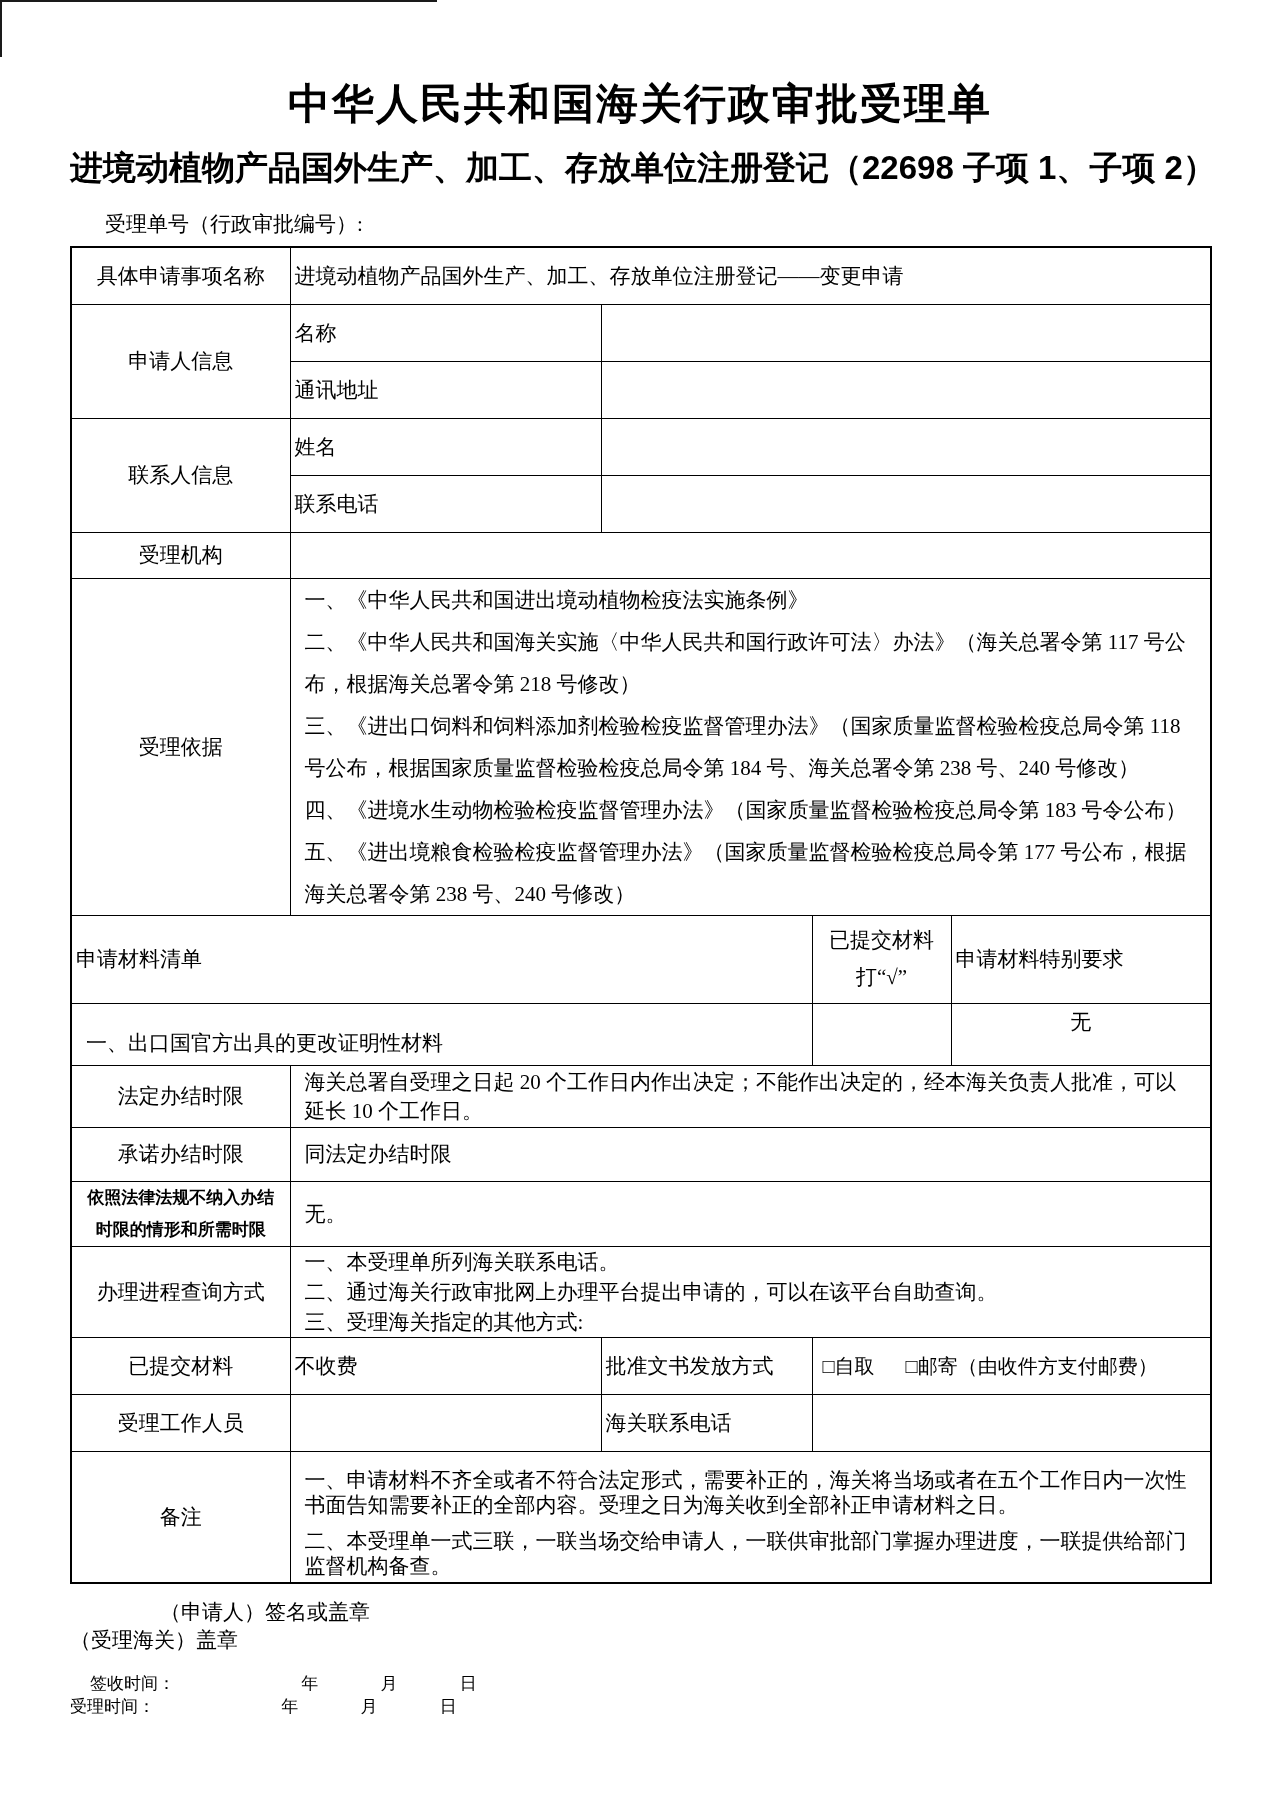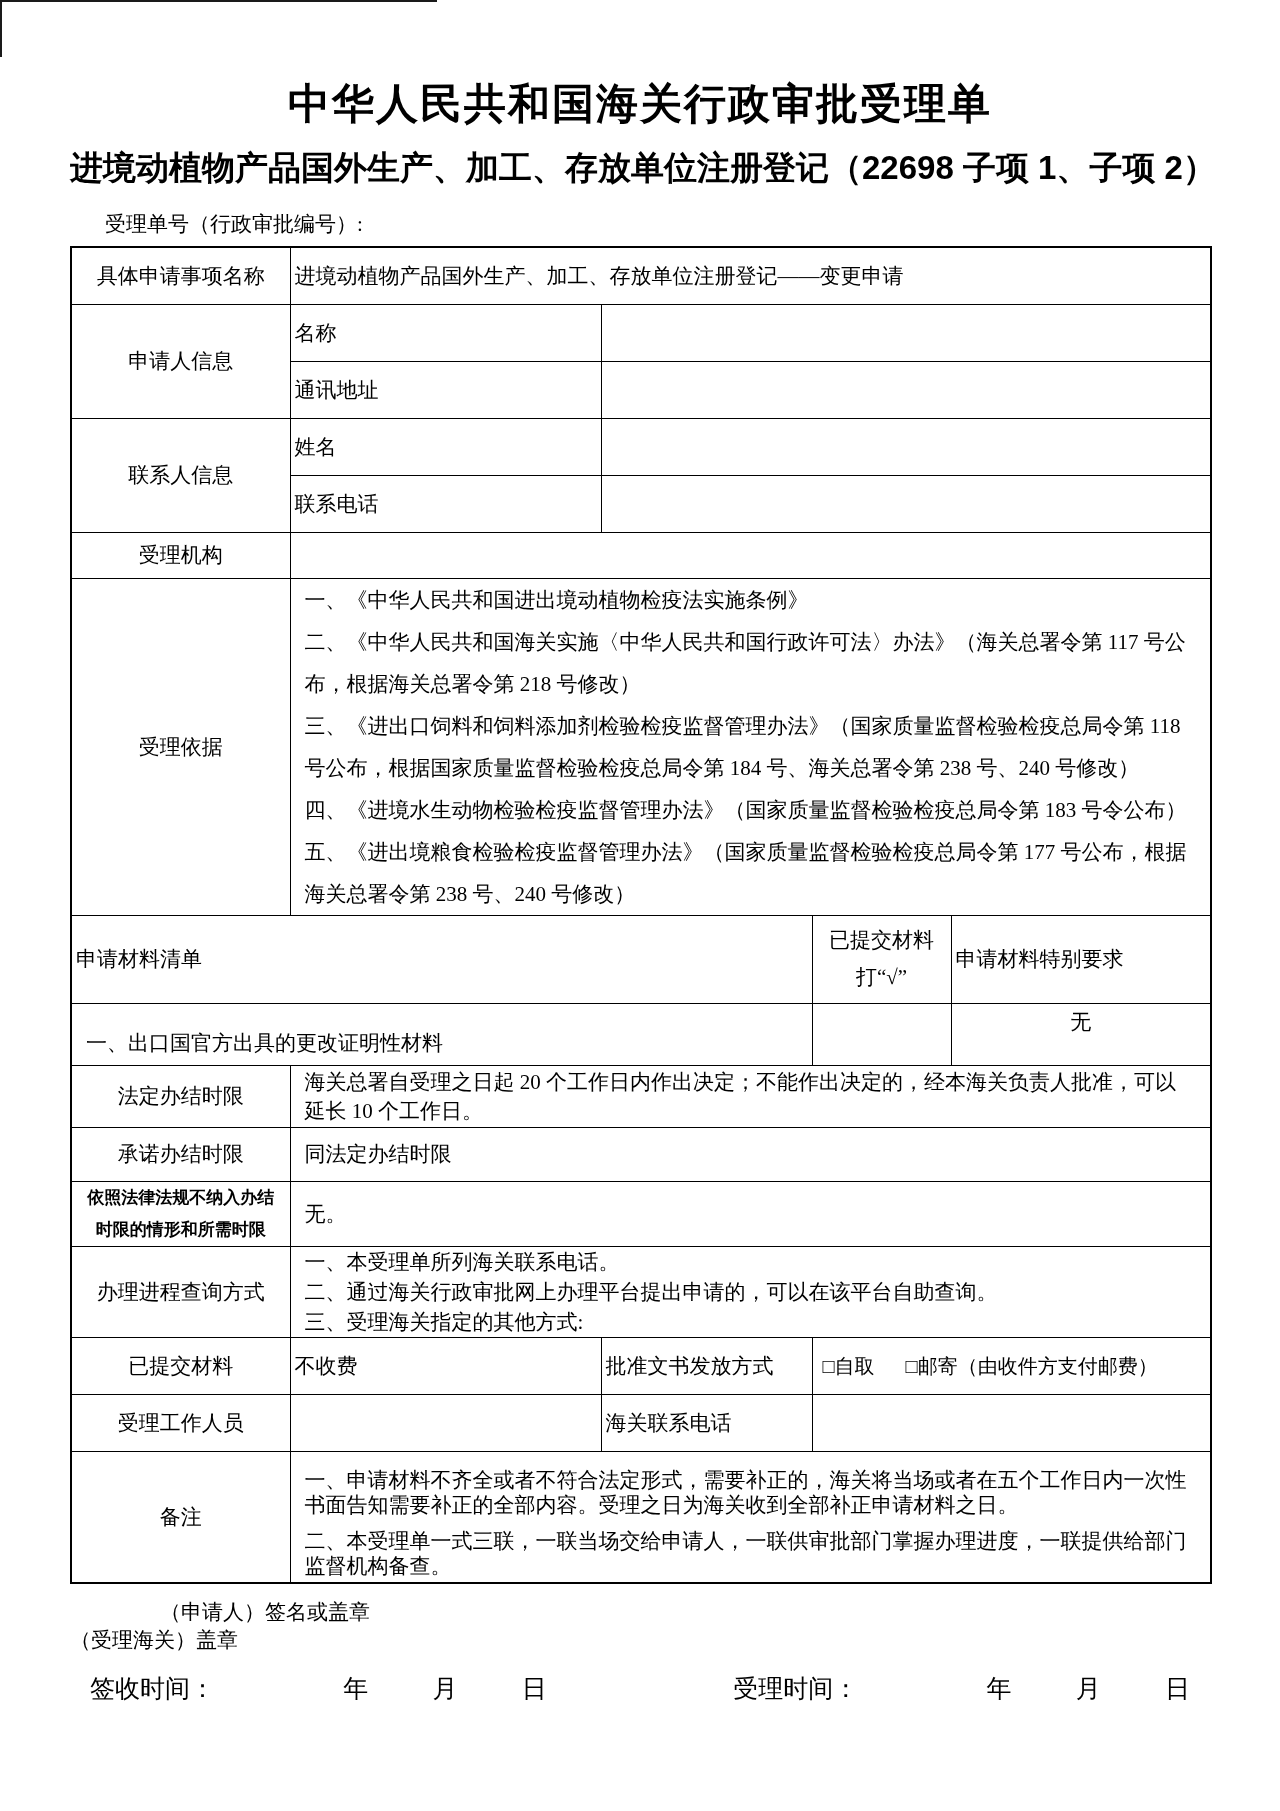--- a/index.html
+++ b/index.html
@@ -70,21 +70,22 @@
     margin-top: 14px;
     display: flex; justify-content: space-between;
     font-size: 21px;
     flex-direction: column;
   }
   .footer-sign .left  { margin-left: 90px; }
   .footer-sign .right { margin-right: 160px; }
   .footer-time {
     margin-top: 18px;
     display: flex; justify-content: space-between;
-    font-size: 25px;
+    font-size: 17px;
+    flex-direction: column;
   }
   .footer-time .tg { white-space: nowrap; }
   .footer-time .left { margin-left: 20px; }
   .footer-time .right { margin-right: 20px; }
   .footer-time .u1 { display: inline-block; margin-left: 122px; }
   .footer-time .u2 { display: inline-block; margin-left: 58px; }
 </style>
 </head>
 <body>
 

